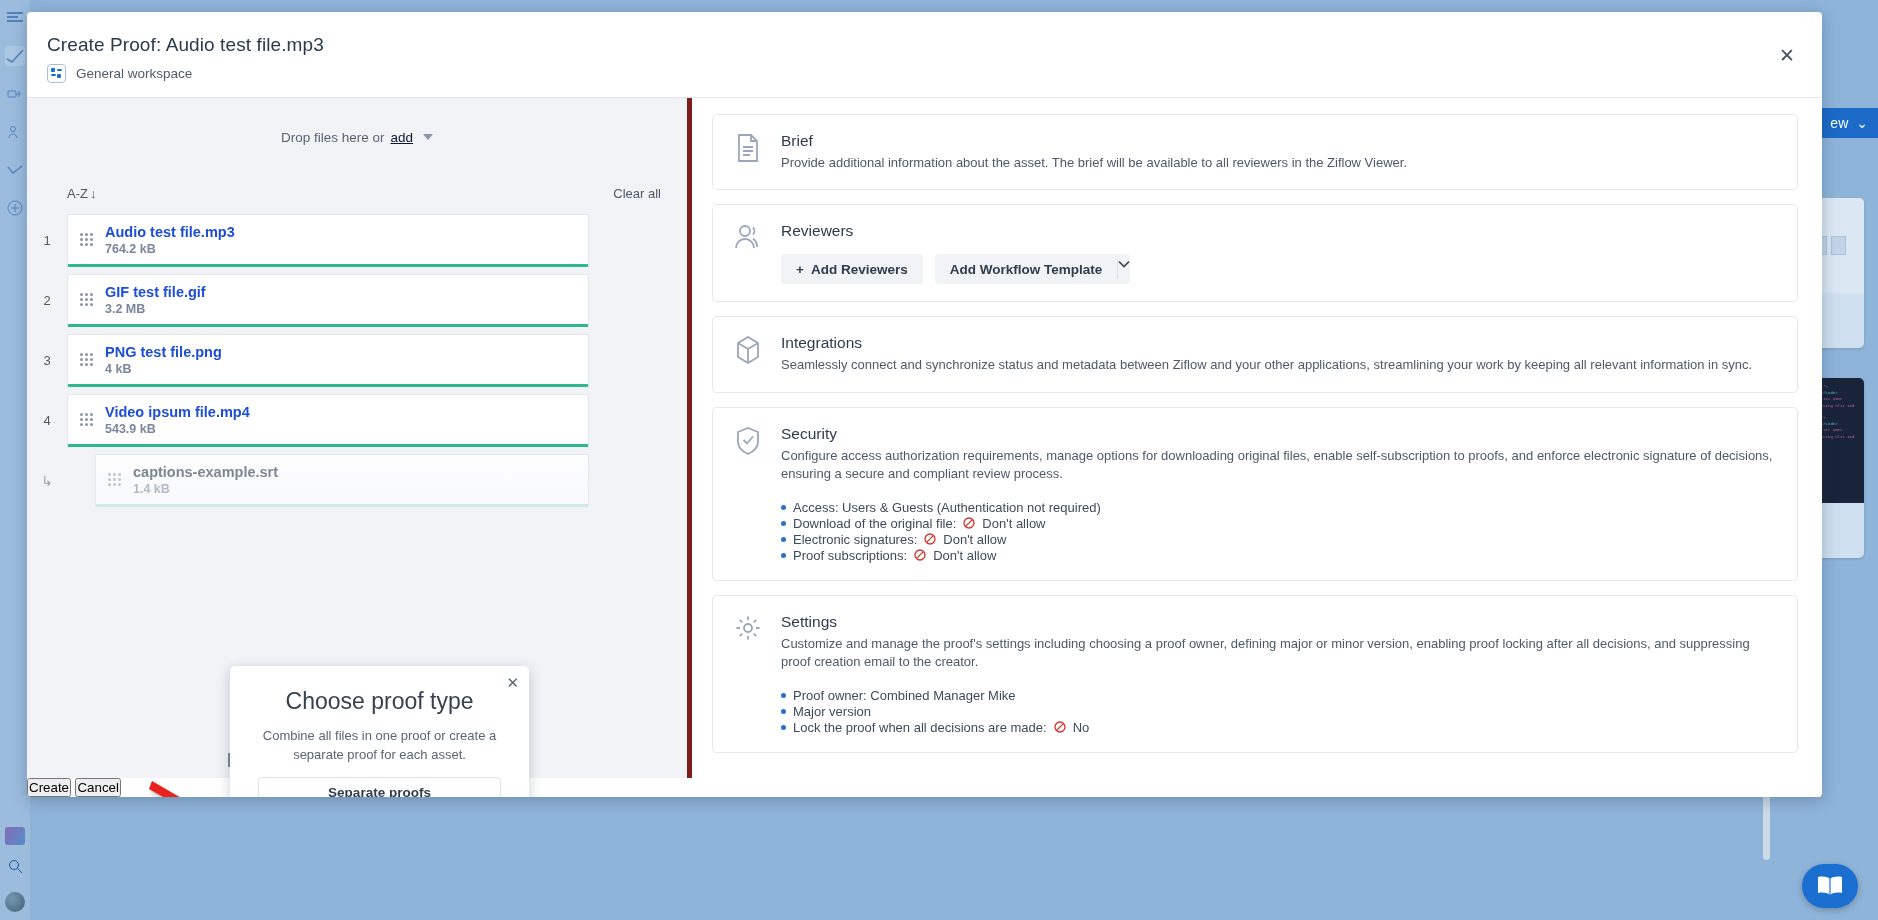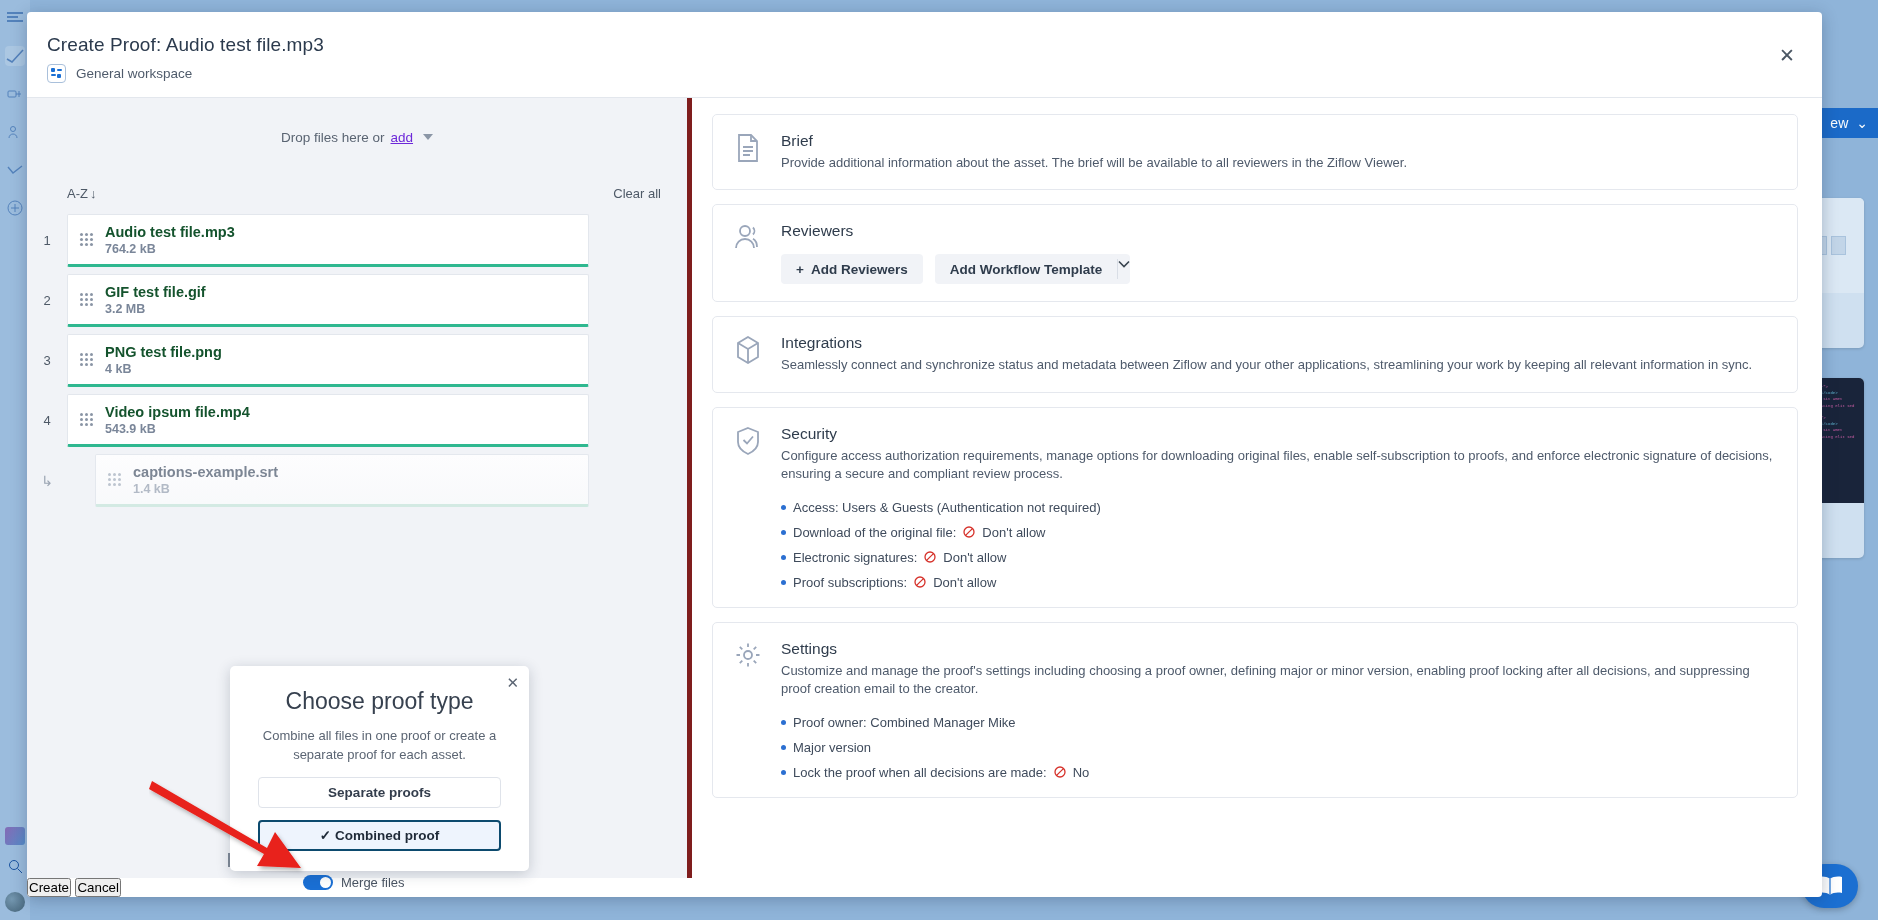--- a/index.html
+++ b/index.html
@@ -66,21 +66,21 @@
   }
   #bg-help-fab {
     position:absolute; right: 20px; bottom: 12px; width: 56px; height: 44px;
     background:#1b6fd1; border-radius: 24px; display:flex; align-items:center; justify-content:center;
     box-shadow:0 2px 6px rgba(0,0,0,.25);
   }
 
   
   #modal {
     position: absolute; left: 27px; top: 12px;
-    width: 1795px; height: 885px;
+    width: 1795px; height: 785px;
     background: #ffffff; border-radius: 4px;
     box-shadow: 0 3px 16px rgba(20,40,70,.28);
     display: flex; flex-direction: column; overflow: hidden;
   }
 
   
   #modal-header {
     height: 85px; padding: 22px 26px 0 20px; position: relative; flex: 0 0 auto;
   }
   #modal-title { font-size: 19px; color: #2b3a4d; letter-spacing:.1px; }
@@ -101,21 +101,21 @@
 
   
   #left-pane {
     width: 660px; background: #f1f3f7; position: relative;
     display:flex; flex-direction:column; flex: 0 0 660px;
   }
   #dropzone {
     height: 78px; display: flex; align-items: center; justify-content: center;
     font-size: 13.5px; color: #5a6472; gap: 6px;
   }
-  #dropzone .add-link { color:#6d28d9; text-decoration: underline; cursor:pointer; }
+  #dropzone .add-link { color:#0f172a; text-decoration: underline; cursor:pointer; }
   .caret-down {
     width: 0; height: 0; border-left: 5px solid transparent; border-right: 5px solid transparent;
     border-top: 6px solid #8b96a6; margin-left: 4px;
   }
   #list-toolbar {
     display:flex; align-items:center; justify-content:space-between;
     padding: 0 26px 0 40px; height: 34px; font-size: 13px; color:#4e5967;
   }
   #sort-control { display:flex; align-items:center; gap:2px; cursor:pointer; }
   #clear-all { cursor:pointer; }
@@ -132,21 +132,21 @@
     display:flex; align-items:center; gap: 12px; padding: 9px 14px 9px 12px;
     height: 53px;
   }
   .grip {
     width: 13px; height: 13px; flex:0 0 13px;
     display:grid; grid-template-columns: repeat(3, 3px); grid-template-rows: repeat(3, 3px);
     gap: 2px;
   }
   .grip i { width:3px; height:3px; background:#8a95a5; border-radius:50%; display:block; }
   .file-meta { display:flex; flex-direction:column; gap: 2px; }
-  .file-name { font-size: 14.5px; font-weight: bold; color: #14532d; }
+  .file-name { font-size: 14.5px; font-weight: bold; color: #1d4ed8; }
   .file-size { font-size: 12.5px; font-weight: bold; color: #7a8699; }
 
   .file-row.child .file-idx { color:#9aa4b2; font-size: 14px; }
   .file-row.child .file-card {
     margin-left: 28px; border-bottom-color: #cfe9e1; opacity: .88;
     background: linear-gradient(#fff,#fafbfc);
   }
   .file-row.child .file-name { color: #6d7787; }
   .file-row.child .file-size { color: #aab3c0; font-weight: bold; }
   .file-row.child .grip i { background:#b6bfcb; }
@@ -198,21 +198,21 @@
     overflow: hidden; border-left: 5px solid #7f1d1d;
   }
   .section-card {
     border: 1px solid #e5e8ee; border-radius: 5px; padding: 17px 22px 17px 20px;
     margin-bottom: 14px; display:flex; gap: 18px; background:#fff;
   }
   .section-icon { flex: 0 0 30px; width:30px; color:#9aa6ba; display:flex; justify-content:center; padding-top:2px; }
   .section-body { flex: 1 1 auto; }
   .section-title { font-size: 15.5px; color: #2f3c4c; margin-bottom: 4px; }
   .section-desc { font-size: 13px; color:#4e5a6b; line-height: 1.42; }
-  .bullets { margin-top: 16px; display:flex; flex-direction:column; gap: 10px; }
+  .bullets { margin-top: 16px; display:flex; flex-direction:column; gap: 1px; }
   .bullet { font-size: 13px; color:#3f4b5c; display:flex; align-items:center; gap:7px; }
   .bullet .dot { width:5px; height:5px; border-radius:50%; background:#2b6fd1; flex:0 0 5px; }
   .noallow { color:#d6322b; font-size: 12px; display:inline-flex; align-items:center; }
   .btn-row { display:flex; align-items:center; gap: 12px; margin-top: 14px; }
   .btn-soft {
     background:#f1f3f7; border:none; border-radius:4px; height: 30px; padding: 0 15px;
     font-size: 13.5px; font-weight: bold; color:#2f3c4c; cursor:pointer;
     display:flex; align-items:center; gap:7px; font-family:"Liberation Sans", sans-serif;
   }
   .split-btn { display:flex; align-items:stretch; background:#f1f3f7; border-radius:4px; }

